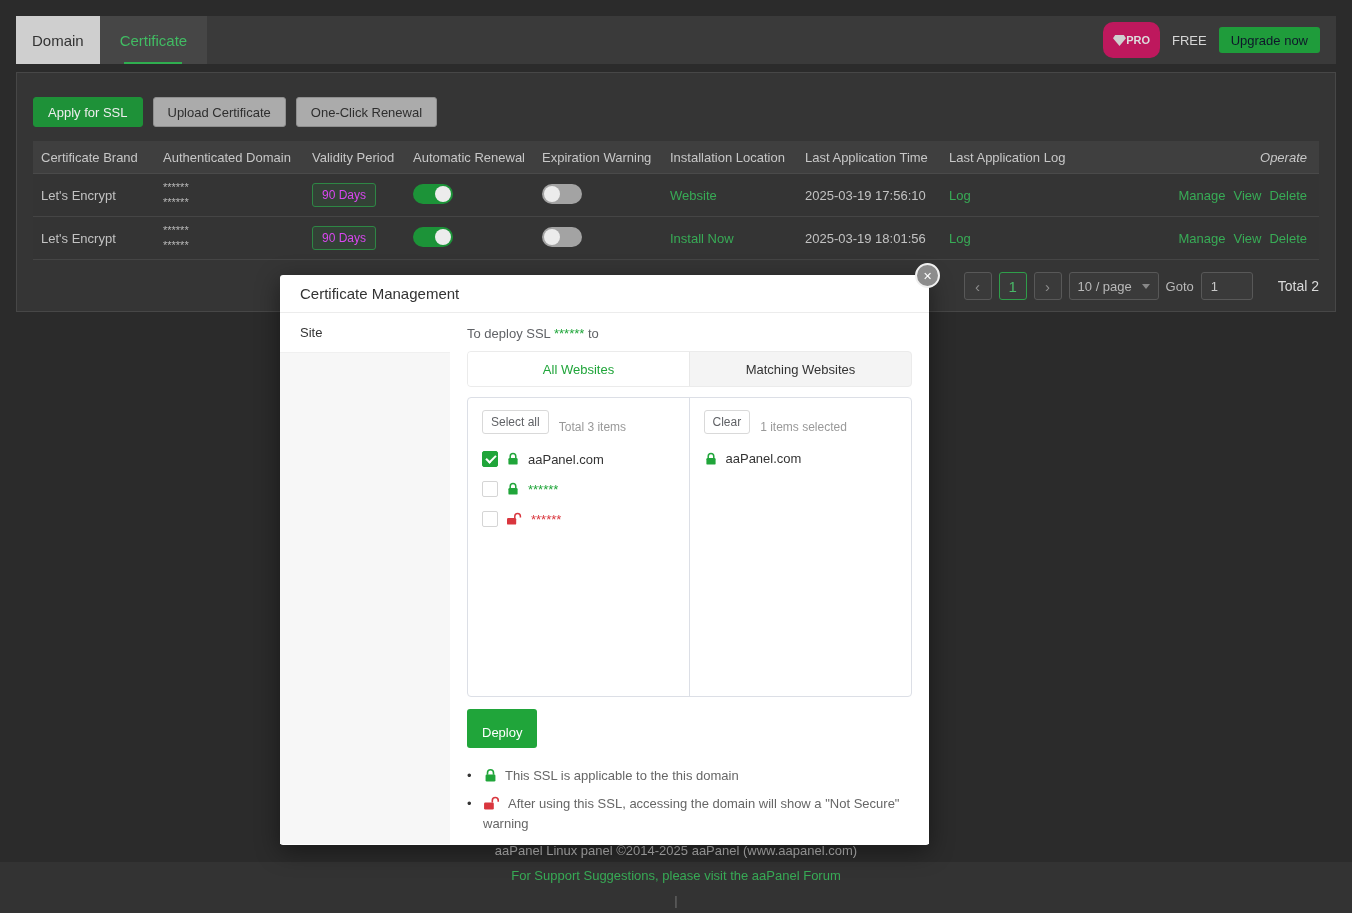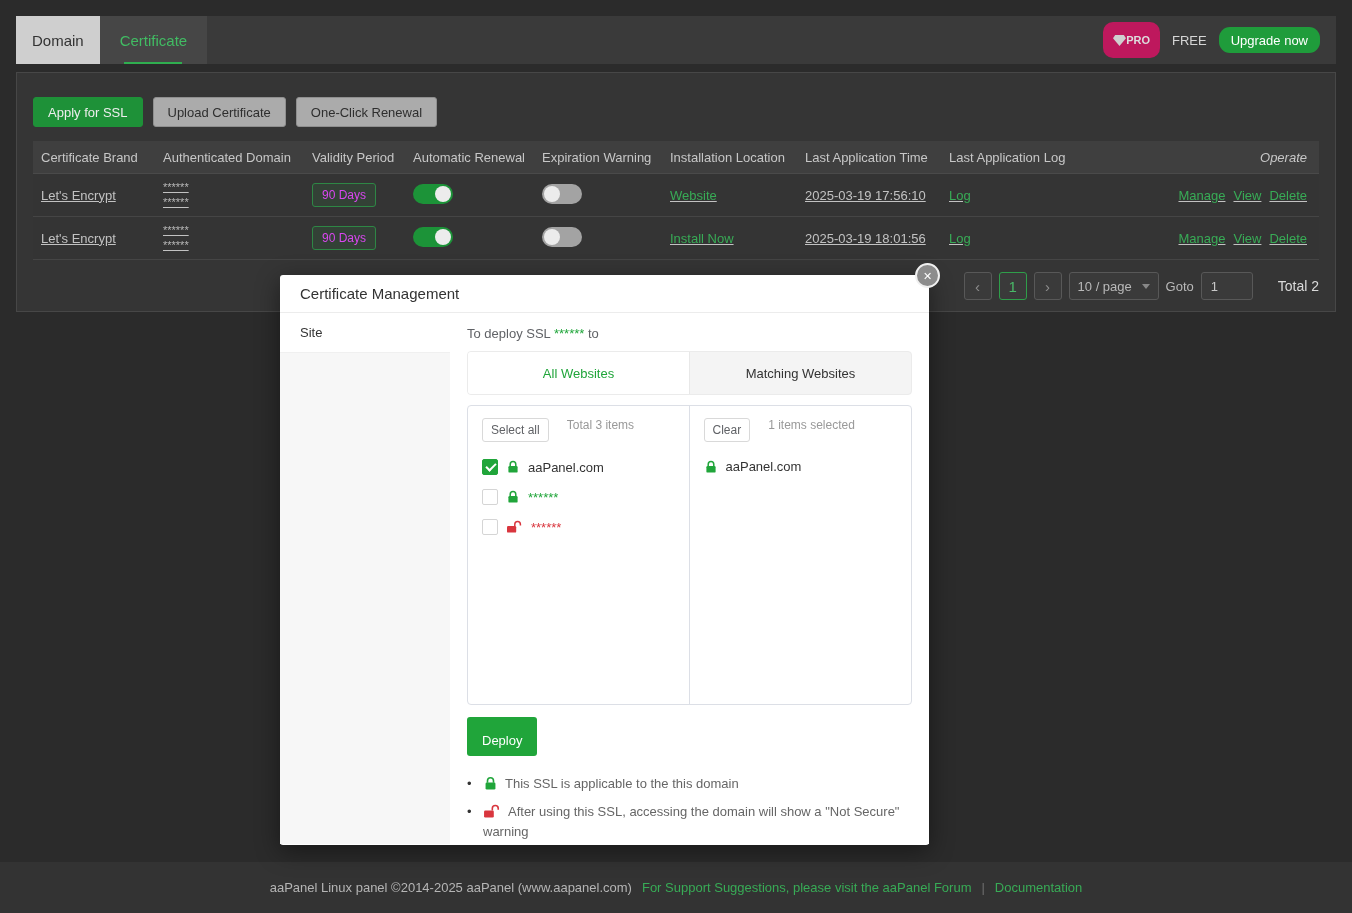--- a/index.html
+++ b/index.html
@@ -18,36 +18,36 @@
   .tabs { display:flex; height:100%; }
   .tab { padding:0 16px; display:flex; align-items:center; justify-content:center; font-size:15px; cursor:pointer; }
   .tab-domain { background:#cfcfcf; color:#333; }
   .tab-cert { background:#464646; color:#41bc63; position:relative; padding:0 20px; }
   .tab-cert::after { content:""; position:absolute; bottom:0; left:50%; transform:translateX(-50%);
                      width:58px; height:2px; background:#2fae4f; }
   .topbar-right { display:flex; align-items:center; gap:12px; }
   .pro-badge { display:flex; align-items:center; background:#be185d; border-radius:10px;
                height:36px; padding:0 10px; color:#ddd; font-size:11px; font-weight:bold; }
   .plan { color:#d6d6d6; font-size:13px; }
-  .upgrade-btn { background:#1f9c3b; color:#ffffff; font-size:13px; height:26px; padding:0 12px;
-                 border:none; border-radius:11px; cursor:pointer; font-family:inherit; }
+  .upgrade-btn { background:#1f9c3b; color:#0f172a; font-size:13px; height:26px; padding:0 12px;
+                 border:none; border-radius:3px; cursor:pointer; font-family:inherit; }
 
   
   .panel { margin:0 16px; height:240px; background:#353535; border:1px solid #474747; }
   .toolbar { padding:24px 16px 14px; display:flex; gap:10px; }
   .btn { height:30px; font-size:13px; border-radius:3px; cursor:pointer; padding:0 14px; font-family:inherit; }
   .btn-green { background:#1e9138; color:#eee; border:1px solid #1e9138; }
   .btn-gray  { background:#ababab; color:#2e2e2e; border:1px solid #8f8f8f; }
 
   .table { margin:0 16px; }
   .thead, .trow { display:grid; grid-template-columns:122px 149px 101px 129px 128px 135px 144px 1fr 180px; align-items:center; }
   .thead { height:33px; background:#3f3f3f; color:#c7c7c7; border-bottom:1px solid #4a4a4a; }
   .cell { padding:0 8px; white-space:nowrap; }
   .cell.right { text-align:right; padding-right:12px;font-style:italic; }
-  .trow { height:43px; background:#343434; color:#c2c2c2; border-bottom:1px solid #454545;text-decoration:underline; }
+  .trow { height:43px; background:#343434; color:#c2c2c2; border-bottom:1px solid #454545; }
   .domains { font-size:11px; line-height:1.35; color:#b8b8b8; display:flex; flex-direction:column; }
   .badge { display:inline-block; border:1px solid #2e8745; color:#d946ef; background:rgba(46,165,74,0.12);
            font-size:12px; padding:4px 9px; border-radius:3px; }
   .link { color:#38ab56; cursor:pointer; text-decoration:none; }
   .ops { display:flex; gap:8px; justify-content:flex-end; padding-right:12px; }
 
   .toggle { width:40px; height:20px; border-radius:10px; position:relative; display:inline-block;
             background:#a3a3a3; cursor:pointer; }
   .toggle.on { background:#1c9338; }
   .knob { position:absolute; top:2px; left:2px; width:16px; height:16px; border-radius:50%; background:#ececec; }
@@ -64,50 +64,50 @@
   .psel { width:90px; height:28px; background:#3a3a3a; border:1px solid #585858; border-radius:3px;
           display:flex; align-items:center; justify-content:space-between; padding:0 8px; cursor:pointer; }
   .caret { width:0; height:0; border-left:4px solid transparent; border-right:4px solid transparent;
            border-top:5px solid #888; }
   .goto-input { width:52px; height:28px; background:#3a3a3a; border:1px solid #585858; border-radius:3px;
                 color:#c9c9c9; font-size:13px; padding:0 9px; font-family:inherit; }
   .total { margin-left:18px; color:#dadada; font-size:14px; }
 
   
   .footer { position:absolute; left:0; right:0; bottom:0; height:51px; background:#333;
-            display:flex; align-items:center; justify-content:center; gap:10px; font-size:13px; color:#b5b5b5; }
+            display:flex; align-items:center; justify-content:center; gap:10px; font-size:13px; color:#b5b5b5;flex-direction:column; }
   .footer-sep { color:#6f6f6f; }
 
   
   .modal { position:absolute; left:280px; top:275px; width:649px; height:570px; background:#fff;
            border-radius:3px; box-shadow:0 6px 24px rgba(0,0,0,.45); z-index:20; }
   .modal-header { height:38px; border-bottom:1px solid #ececec; display:flex; align-items:center;
                   padding:0 20px; font-size:15px; color:#333; }
   .modal-close { position:absolute; top:-12px; right:-11px; width:25px; height:25px; border-radius:50%;
                  background:#8c8c8c; border:2px solid #f0f0f0; display:flex; align-items:center;
                  justify-content:center; color:#fff; cursor:pointer; z-index:21; }
   .x-icon::before { content:"\2715"; font-size:11px; }
 
   .modal-body { display:flex; height:531px; }
   .modal-side { width:170px; background:#f7f7f7; flex:none; }
   .side-item { height:40px; background:#fff; display:flex; align-items:center; padding:0 20px;
                font-size:13px; color:#333; border-bottom:1px solid #f0f0f0; cursor:pointer; }
   .modal-content { flex:1; padding:13px 17px; background:#fff; }
   .deploy-line { font-size:13px; color:#606266; margin-bottom:10px; }
   .deploy-domain { color:#20a53a; }
 
-  .wtabs { display:flex; height:44px; background:#f4f4f4; border:1px solid #ebebeb; border-radius:4px;
+  .wtabs { display:flex; height:36px; background:#f4f4f4; border:1px solid #ebebeb; border-radius:4px;
            overflow:hidden; margin-bottom:10px; }
   .wtab { flex:1; display:flex; align-items:center; justify-content:center; font-size:13px; color:#333; cursor:pointer; }
   .wtab.active { background:#fff; color:#20a53a; border-right:1px solid #e8e8e8; }
 
   .transfer { display:flex; border:1px solid #dcdfe6; border-radius:4px; height:300px; }
   .t-pane { width:50%; }
   .t-pane.left { border-right:1px solid #dcdfe6; }
-  .t-head { display:flex; align-items:flex-start; gap:18px; padding:12px 14px 10px; }
+  .t-head { display:flex; align-items:flex-end; gap:10px; padding:12px 14px 10px; }
   .mini-btn { font-size:12px; color:#606266; background:#fff; border:1px solid #d9d9d9; border-radius:3px;
               padding:4px 8px; cursor:pointer; font-family:inherit; }
   .t-count { font-size:12px; color:#999; }
   .t-item { display:flex; align-items:center; gap:8px; padding:7px 14px; font-size:13px; color:#333; }
   .checkbox { width:16px; height:16px; border:1px solid #d5d5d5; border-radius:2px; background:#fff;
               position:relative; cursor:pointer; flex:none; }
   .checkbox.checked { background:#20a53a; border-color:#20a53a; }
   .checkbox.checked::after { content:""; position:absolute; left:5px; top:1px; width:4px; height:8px;
                              border:solid #fff; border-width:0 2px 2px 0; transform:rotate(45deg); }
   .label-green { color:#20a53a; }

